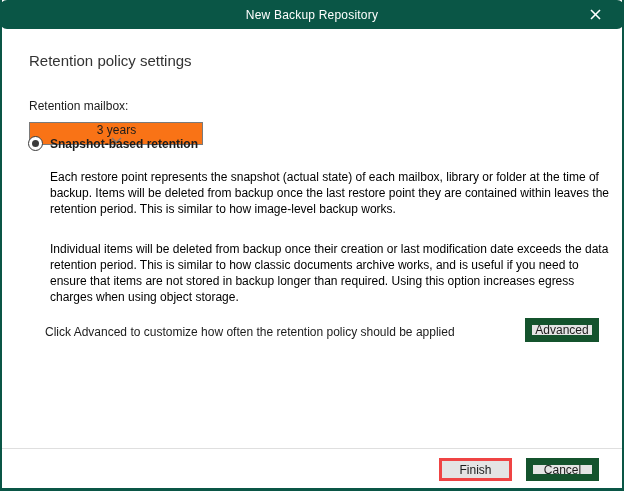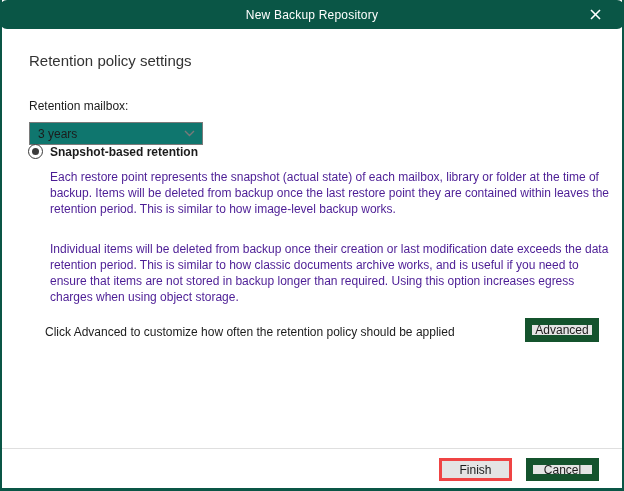--- a/index.html
+++ b/index.html
@@ -59,26 +59,27 @@
     top: 99px;
     font-size: 12px;
     color: #1c1c1c;
   }
   .dropdown {
     position: absolute;
     left: 27px;
     top: 122px;
     width: 174px;
     height: 23px;
-    background: #0f766e;
+    background: #f97316;
     border: 1px solid #7a7a7a;
     display: flex;
     align-items: center;
     justify-content: space-between;
     padding: 0 7px 0 8px;
+    flex-direction: column;
   }
   .dropdown-value {
     font-size: 12px;
     color: #1c1c1c;
   }
   .dropdown-chevron svg { display: block; }
 
   .radio-option { position: absolute; left: 26px; display: flex; align-items: center; }
   .radio-circle {
     width: 15px; height: 15px;
@@ -102,23 +103,23 @@
     font-size: 12px;
     font-weight: bold;
     color: #1c1c1c;
   }
   .option-desc {
     position: absolute;
     left: 48px;
     width: 562px;
     font-size: 12px;
     line-height: 16px;
-    color: #4c1d95;
-  }
-  #opt-snapshot { top: 144px; text-align: right; }
+    color: #000000;
+  }
+  #opt-snapshot { top: 136px; text-align: right; }
   #desc-snapshot { top: 169px; }
   #opt-item { top: 217px; }
   #desc-item { top: 241px; }
 
   .advanced-hint {
     position: absolute;
     left: 27px;
     top: 325px;
     font-size: 12px;
     color: #1c1c1c;

